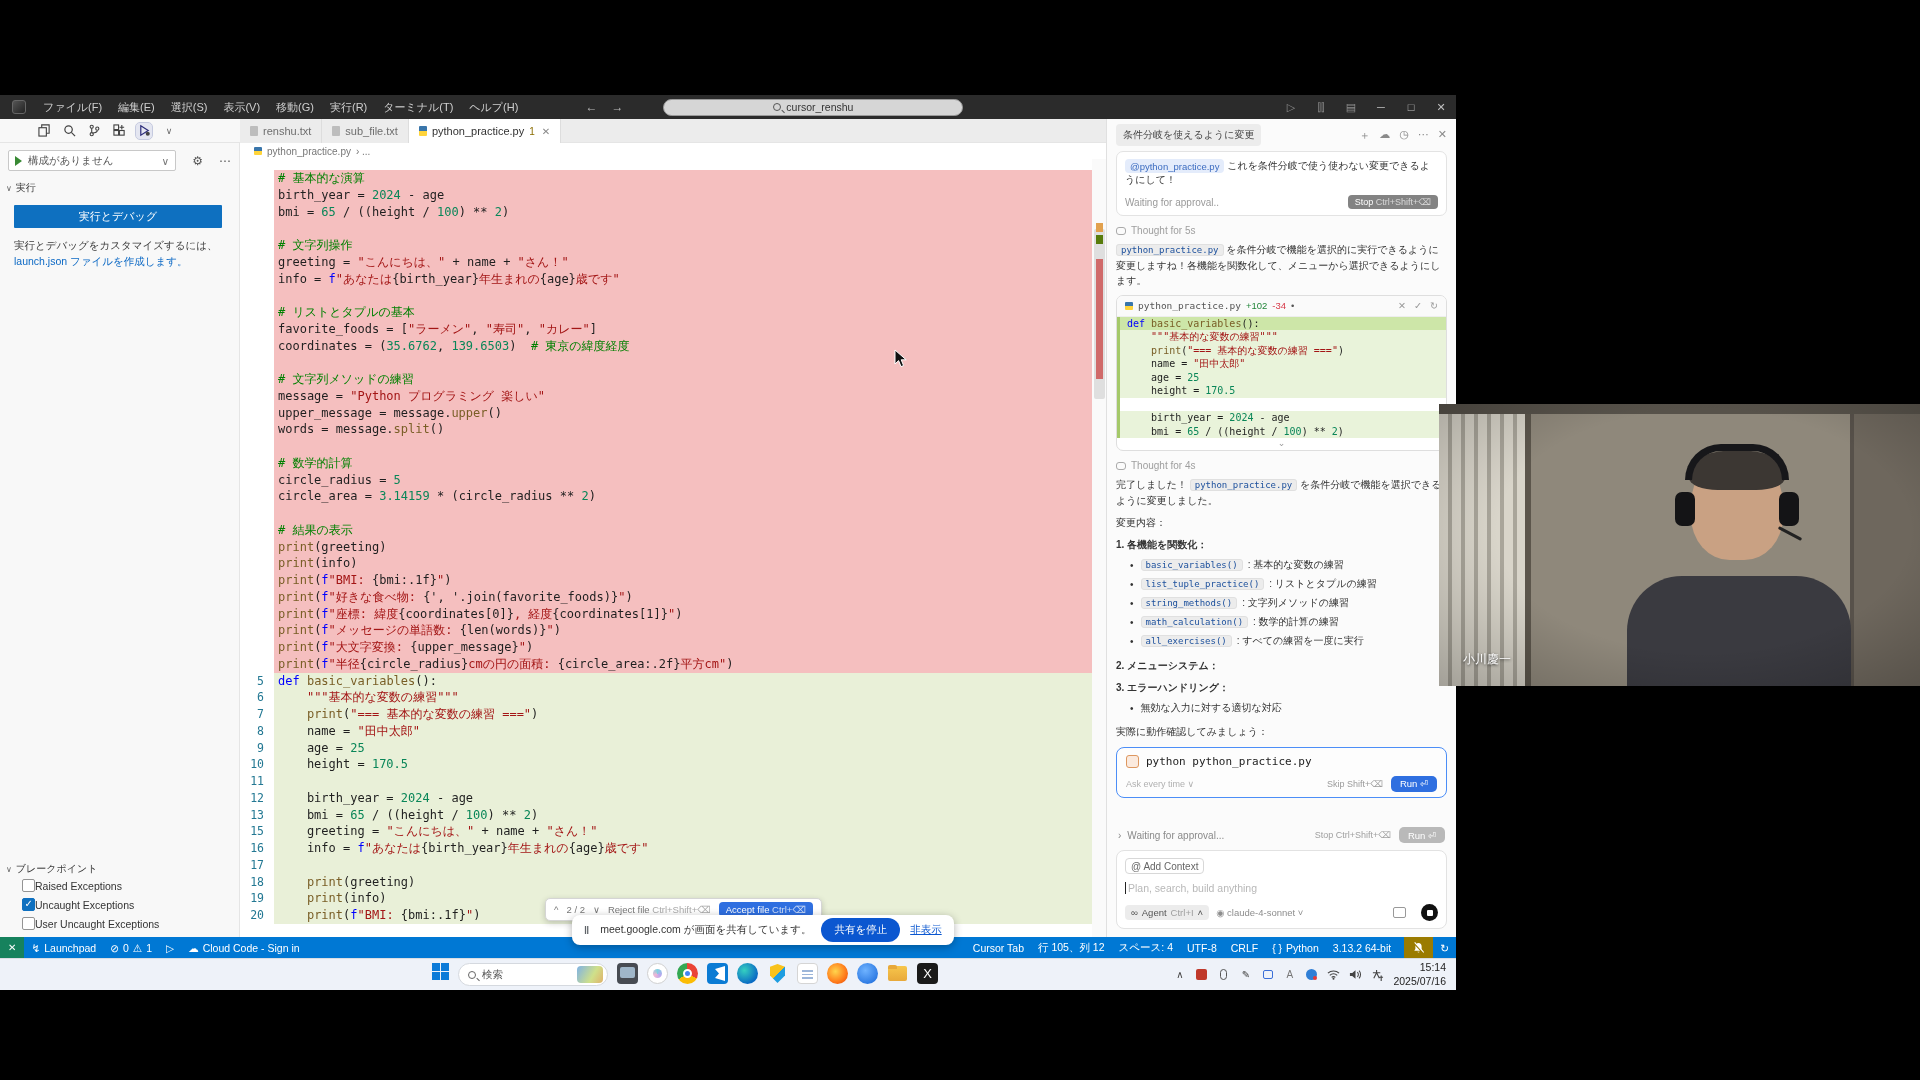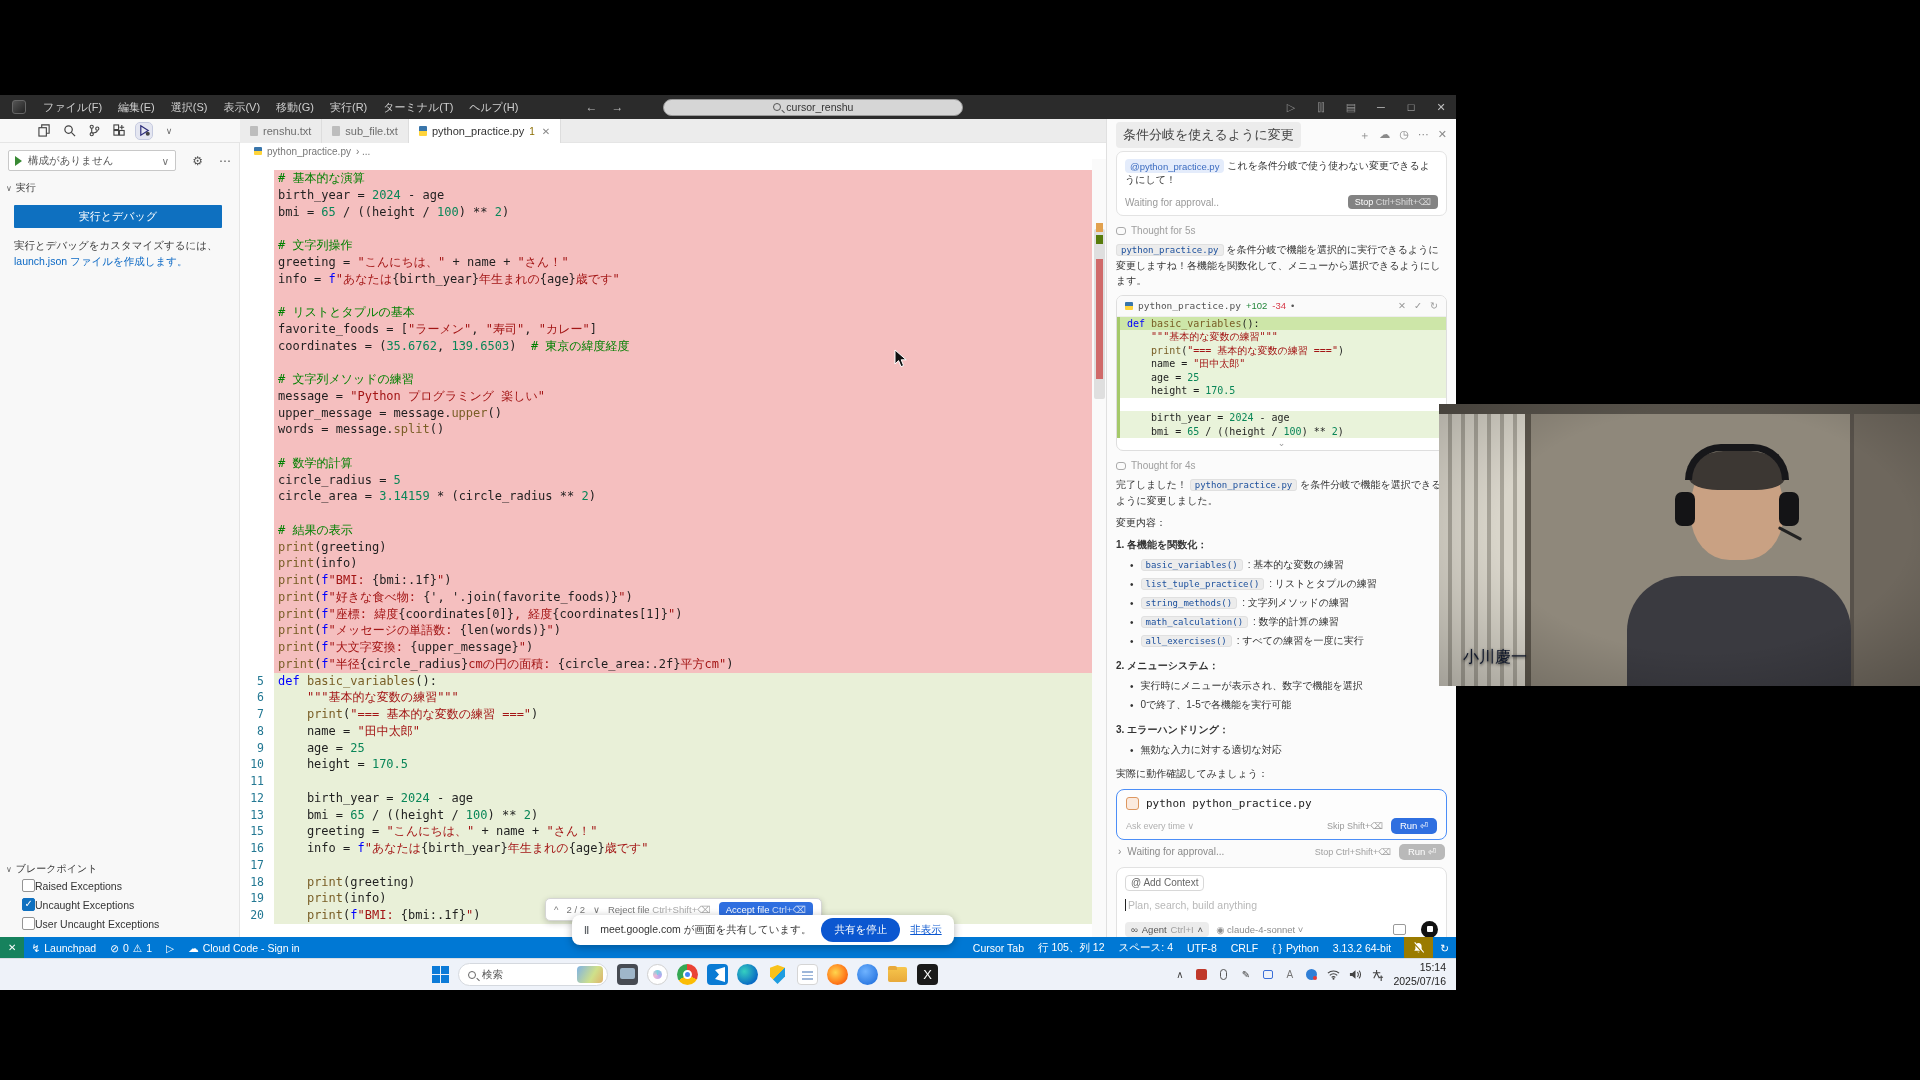--- a/index.html
+++ b/index.html
@@ -66,21 +66,21 @@
   .del .ccontent { background:#f5bfbf; }
   .add .ccontent { background:#e9f0d8; }
   .tk-c{color:#008000;} .tk-s{color:#a31515;} .tk-n{color:#098658;} .tk-k{color:#0000ff;} .tk-f{color:#795e26;} .tk-p{color:#1f1f1f;}
   .scrolltrack { position:absolute; right:0; top:0; width:14px; height:100%; background:#fafafa; }
   .scrollthumb { position:absolute; right:1px; top:70px; width:11px; height:170px; background:#c9c9c9; opacity:.55; border-radius:2px; }
   .rulermark { position:absolute; right:3px; width:7px; height:9px; }
 
   
   .rightpanel { position:absolute; left:1106px; top:24px; width:350px; height:818px; background:#fbfbfb; border-left:1px solid #e0e0e0; display:flex; flex-direction:column; padding:5px 9px 8px 9px; font-size:10px; color:#333; overflow:hidden; }
   .rp-header { display:flex; align-items:center; height:22px; flex:none; }
-  .rp-title { background:#ececec; border-radius:4px; padding:4px 7px; color:#444; font-size:13px; }
+  .rp-title { background:#ececec; border-radius:4px; padding:4px 7px; color:#444; font-size:10px; }
   .rp-icons { margin-left:auto; display:flex; gap:9px; color:#8a8a8a; font-size:11px; }
   .userbox { margin-top:5px; background:#fff; border:1px solid #e3e3e3; border-radius:7px; padding:7px 8px 6px 8px; flex:none; }
   .mention { background:#e4ecfb; color:#3c6cc0; border-radius:4px; padding:1.5px 5px; font-size:9.5px; }
   .usertext { color:#333; }
   .waitrow { display:flex; align-items:center; margin-top:8px; color:#9a9a9a; }
   .stopchip { margin-left:auto; background:#838383; color:#fff; border-radius:4px; padding:2px 7px; font-size:9px; }
   .stopchip .kbd { color:#d9d9d9; }
   .thought { display:flex; align-items:center; gap:5px; color:#9e9e9e; margin-top:9px; flex:none; }
   .bubble { width:10px; height:8px; border:1.2px solid #aaa; border-radius:3px; position:relative; }
   .para { margin-top:6px; line-height:1.5; flex:none; }
@@ -121,21 +121,21 @@
 
   
   .statusbar { position:absolute; left:0; top:842px; width:1456px; height:21px; background:#0078d4; color:#fff; display:flex; align-items:center; font-size:10.5px; }
   .sb-remote { background:#16825d; height:100%; display:flex; align-items:center; padding:0 8px; font-size:10px; }
   .sb-item { display:flex; align-items:center; gap:4px; padding:0 7px; }
   .sb-right { margin-left:auto; display:flex; align-items:center; }
   .bellchip { background:#9a7b00; height:21px; display:flex; align-items:center; padding:0 9px; margin-left:6px; }
 
   
   .taskbar { position:absolute; left:0; top:863px; width:1456px; height:32px; background:#eef2f9; border-top:1px solid #d9dde3; display:flex; align-items:center; }
-  .tb-center { display:flex; align-items:center; gap:9px; margin-left:432px; }
+  .tb-center { display:flex; align-items:flex-start; gap:9px; margin-left:432px; }
   .winlogo { width:17px; height:17px; display:grid; grid-template-columns:8px 8px; grid-template-rows:8px 8px; gap:1px; }
   .winlogo div { background:#0c7bd8; }
   .searchpill { width:150px; height:23px; background:#fff; border:1px solid #d5d9df; border-radius:12px; display:flex; align-items:center; gap:6px; padding:0 4px 0 9px; color:#555; font-size:10.5px; }
   .searchpill .mag2 { width:8px; height:8px; border:1.3px solid #666; border-radius:50%; position:relative; flex:none; }
   .searchpill .mag2::after { content:""; position:absolute; left:7px; top:7px; width:4px; height:1.3px; background:#666; transform:rotate(45deg); }
   .searchpill .thumb2 { margin-left:auto; width:26px; height:17px; border-radius:4px; background:linear-gradient(120deg,#7fb2e5,#cfe08a 60%,#e0b26a); }
   .appicon { width:21px; height:21px; border-radius:4px; position:relative; }
   .tray { margin-left:auto; display:flex; align-items:center; gap:9px; padding-right:10px; color:#444; font-size:10px; }
   .tray .ticon { width:13px; height:13px; display:flex; align-items:center; justify-content:center; }
   .clock { text-align:right; font-size:10.5px; color:#222; line-height:1.25; }
@@ -156,21 +156,21 @@
   .wc-window { position:absolute; left:0; top:10px; width:92px; height:272px; background:repeating-linear-gradient(90deg,#d9d5ca 0 9px,#a9a59a 9px 13px); border-right:6px solid #5c564c; }
   .wc-door { position:absolute; right:0; top:10px; width:70px; height:272px; background:#6e675d; border-left:4px solid #57514a; }
   .wc-shade { position:absolute; inset:0; background:radial-gradient(ellipse at 55% 45%, rgba(0,0,0,0) 55%, rgba(0,0,0,.25)); }
   .person { position:absolute; left:170px; top:40px; width:260px; height:242px; }
   .torso { position:absolute; left:18px; bottom:0; width:224px; height:110px; background:#3a3a40; border-radius:55px 55px 0 0; }
   .headc { position:absolute; left:82px; top:12px; width:92px; height:104px; background:#c9a183; border-radius:46% 46% 42% 42%; }
   .hair { position:absolute; left:80px; top:6px; width:96px; height:40px; background:#3c3733; border-radius:50% 50% 30% 30%; }
   .hpband { position:absolute; left:76px; top:0px; width:104px; height:36px; border:7px solid #17171a; border-bottom:none; border-radius:52px 52px 0 0; }
   .hpcup { position:absolute; top:48px; width:20px; height:34px; background:#141416; border-radius:7px; }
   .mic { position:absolute; left:168px; top:88px; width:26px; height:3px; background:#222; transform:rotate(28deg); border-radius:2px; }
-  .wc-name { position:absolute; left:24px; bottom:18px; color:#0f172a; font-size:16px; text-shadow:0 1px 3px rgba(0,0,0,.8);text-align:center; }
+  .wc-name { position:absolute; left:24px; bottom:18px; color:#ffffff; font-size:12px; text-shadow:0 1px 3px rgba(0,0,0,.8);text-align:center; }
 
   svg { display:block; }
 </style>
 </head>
 <body>
 
 <div id="root">
 
   <div class="desktop">
 
@@ -450,24 +450,20 @@
             <span class="codechip">math_calculation()</span>
             <span>: 数学的計算の練習</span>
           </li>
           <li>
             <span class="codechip">all_exercises()</span>
             <span>: すべての練習を一度に実行</span>
           </li>
         </ul>
 
       <div class="chat-list-title">2. メニューシステム：</div>
-      <ul class="chat-ul" id="list2">
-          <li>実行時にメニューが表示され、数字で機能を選択</li>
-          <li>0で終了、1-5で各機能を実行可能</li>
-        </ul>
 
       <div class="chat-list-title">3. エラーハンドリング：</div>
       <ul class="chat-ul" id="list3">
           <li>無効な入力に対する適切な対応</li>
         </ul>
 
       <div class="para">実際に動作確認してみましょう：</div>
 
       <div class="cmdcard">
         <div class="cmdline">

